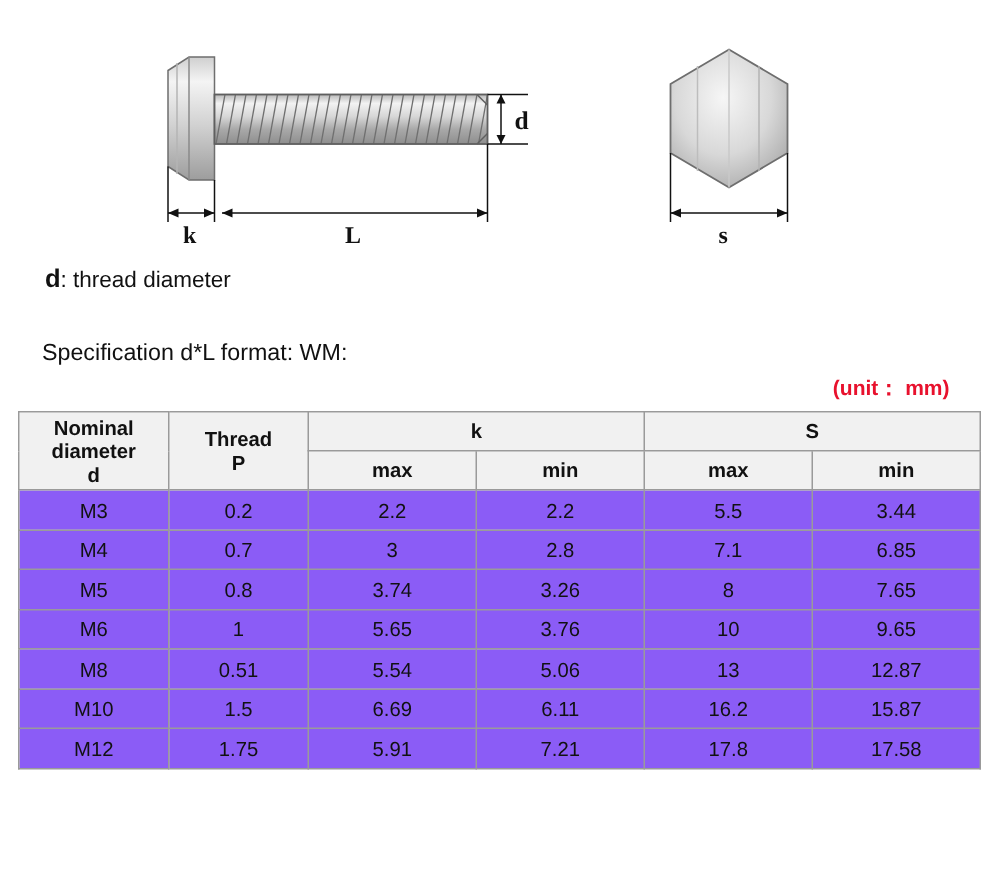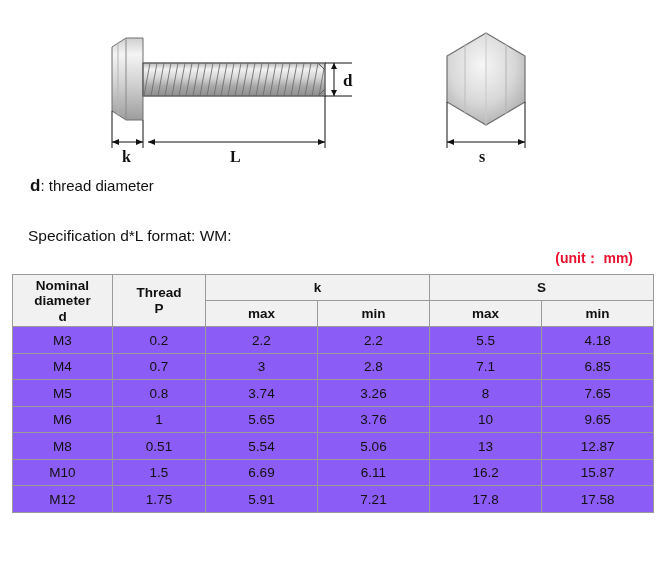--- a/index.html
+++ b/index.html
@@ -267,21 +267,21 @@
         <th>min</th>
       </tr>
     </thead>
     <tbody>
       <tr>
         <td>M3</td>
         <td>0.2</td>
         <td>2.2</td>
         <td>2.2</td>
         <td>5.5</td>
-        <td>4.18</td>
+        <td>3.44</td>
       </tr>
       <tr>
         <td>M4</td>
         <td>0.7</td>
         <td>3</td>
         <td>2.8</td>
         <td>7.1</td>
         <td>6.85</td>
       </tr>
       <tr>

